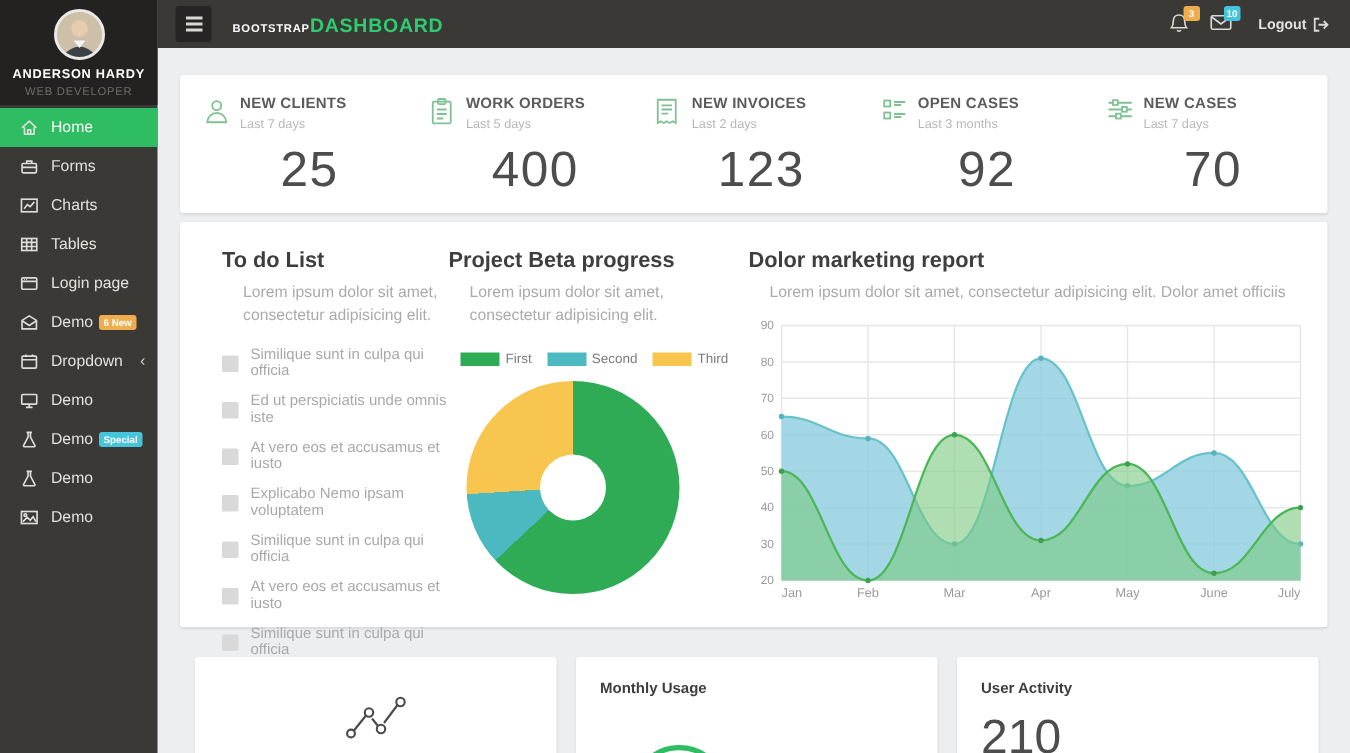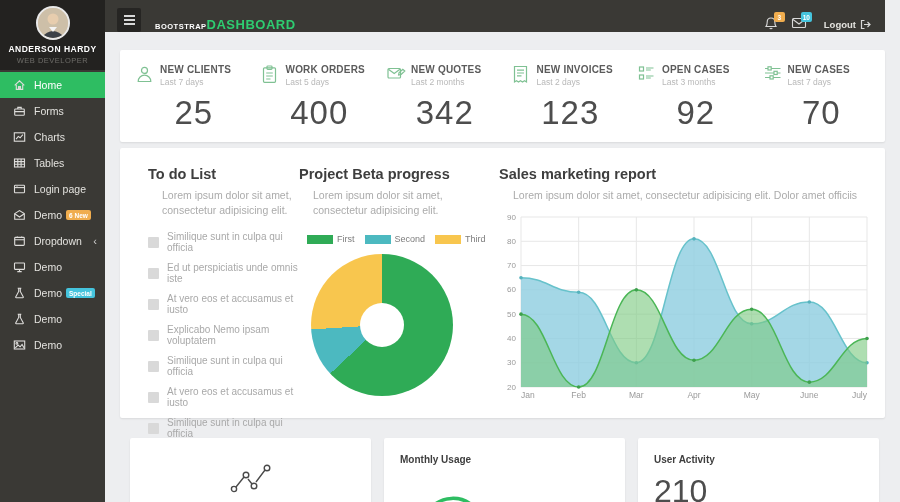--- a/index.html
+++ b/index.html
@@ -19,21 +19,21 @@
   .profile-role { font-size:7.5px; color:#6e6d69; letter-spacing:.5px; margin-top:2px; }
   .menu { margin-top:2px; }
   .menu-item { display:flex; align-items:center; height:26px; padding-left:13px; cursor:pointer; position:relative; }
   .menu-item.active { background:#2ebd62;text-align:right; }
   .menu-item .mi-icon { width:14px; height:12px; margin-right:7px; display:flex; align-items:center; }
   .menu-item .mi-label { font-size:10.5px; color:#e3e2de; }
   .menu-item.active .mi-label { color:#fff; }
   .mi-badge { font-size:6.5px; font-weight:bold; color:#fff; border-radius:2px; padding:1.5px 3px; margin-left:4px; white-space:nowrap; }
   .mi-chevron { position:absolute; right:8px; color:#cfcfcf; font-size:11px; }
   
-  .navbar { position:absolute; left:105px; top:0; right:15px; height:32px; background:#3a3935; display:flex; align-items:flex-end; }
+  .navbar { position:absolute; left:105px; top:0; right:0; height:32px; background:#3a3935; display:flex; align-items:center; }
   .hamburger { width:24px; height:24px; background:#262523; border-radius:2px; margin-left:12px; display:flex; flex-direction:column; justify-content:center; align-items:center; gap:2.5px; cursor:pointer; }
   .hamburger span { display:block; width:11px; height:1.5px; background:#d8d8d8; }
   .brand { margin-left:14px; display:flex; align-items:baseline; cursor:pointer; }
   .brand-prefix { font-size:7.5px; font-weight:bold; color:#fff; letter-spacing:.5px; }
   .brand-main { font-size:13px; font-weight:bold; color:#2ecc71; letter-spacing:.5px; }
   .nav-right { margin-left:auto; display:flex; align-items:center; margin-right:14px; gap:9px; }
   .nav-icon { position:relative; width:18px; height:16px; cursor:pointer; }
   .nav-badge { position:absolute; top:-4px; right:-3px; min-width:11px; height:10px; border-radius:2px; color:#fff; font-size:6.5px; font-weight:bold; display:flex; align-items:center; justify-content:center; padding:0 1.5px; }
   .logout { display:flex; align-items:center; gap:4px; color:#e3e2de; font-size:9.5px; font-weight:bold; cursor:pointer; margin-left:6px; }
   
@@ -255,34 +255,20 @@
             </svg></span>
           <span>
             <div class="stat-label">WORK ORDERS</div>
             <div class="stat-period">Last 5 days</div>
           </span>
         </div>
         <div class="stat-value">400</div>
       </div>
       <div class="stat">
         <div class="stat-top">
-          <span class="stat-icon"><svg width="19" height="17" viewBox="0 0 19 17">
-              <rect x="1" y="3.5" width="12.5" height="9.5" rx="1" fill="none" stroke="#7fc193" stroke-width="1.2"></rect>
-              <path d="M1.4,4.2 L7.2,8.6 L13,4.2" fill="none" stroke="#7fc193" stroke-width="1.2"></path>
-              <path d="M14,9.5 L17.8,6 L15.8,4.2 L12,7.8 L11.6,10 Z" fill="none" stroke="#7fc193" stroke-width="1.2"></path>
-            </svg></span>
-          <span>
-            <div class="stat-label">NEW QUOTES</div>
-            <div class="stat-period">Last 2 months</div>
-          </span>
-        </div>
-        <div class="stat-value">342</div>
-      </div>
-      <div class="stat">
-        <div class="stat-top">
           <span class="stat-icon"><svg width="15" height="19" viewBox="0 0 15 19">
               <path d="M1.5,1.5 H13.5 V17 L11.5,15.8 L9.5,17 L7.5,15.8 L5.5,17 L3.5,15.8 L1.5,17 Z" fill="none" stroke="#7fc193" stroke-width="1.2"></path>
               <path d="M4,5.2 H11 M4,8 H11 M4,10.8 H8.5" fill="none" stroke="#7fc193" stroke-width="1.2"></path>
             </svg></span>
           <span>
             <div class="stat-label">NEW INVOICES</div>
             <div class="stat-period">Last 2 days</div>
           </span>
         </div>
         <div class="stat-value">123</div>
@@ -376,21 +362,21 @@
             <span class="legend-swatch" style="background:#f8c64e"></span>
             <span class="legend-label">Third</span>
           </span>
         </div>
       <div class="donut-wrap" id="donut" style="background: conic-gradient(rgb(47, 171, 86) 0%, rgb(47, 171, 86) 63%, rgb(76, 185, 192) 63%, rgb(76, 185, 192) 74%, rgb(248, 198, 78) 74%, rgb(248, 198, 78) 100%);">
         <div class="donut-hole"></div>
       </div>
     </div>
 
     <div class="sales-col">
-      <div class="sec-title">Sales marketing report</div>
+      <div class="sec-title">Dolor marketing report</div>
       <div class="sec-sub">Lorem ipsum dolor sit amet, consectetur adipisicing elit. Dolor amet officiis</div>
       <svg class="sales-chart" id="sales-chart" width="372" height="192" viewBox="0 0 372 192">
           <line x1="22" y1="176" x2="368" y2="176" stroke="#e7e7e7" stroke-width="1"></line>
           <text x="17" y="178.5" font-size="8" fill="#9a9a9a" text-anchor="end">20</text>
           <line x1="22" y1="151.7142857142857" x2="368" y2="151.7142857142857" stroke="#e7e7e7" stroke-width="1"></line>
           <text x="17" y="154.2142857142857" font-size="8" fill="#9a9a9a" text-anchor="end">30</text>
           <line x1="22" y1="127.42857142857143" x2="368" y2="127.42857142857143" stroke="#e7e7e7" stroke-width="1"></line>
           <text x="17" y="129.92857142857144" font-size="8" fill="#9a9a9a" text-anchor="end">40</text>
           <line x1="22" y1="103.14285714285714" x2="368" y2="103.14285714285714" stroke="#e7e7e7" stroke-width="1"></line>
           <text x="17" y="105.64285714285714" font-size="8" fill="#9a9a9a" text-anchor="end">50</text>

